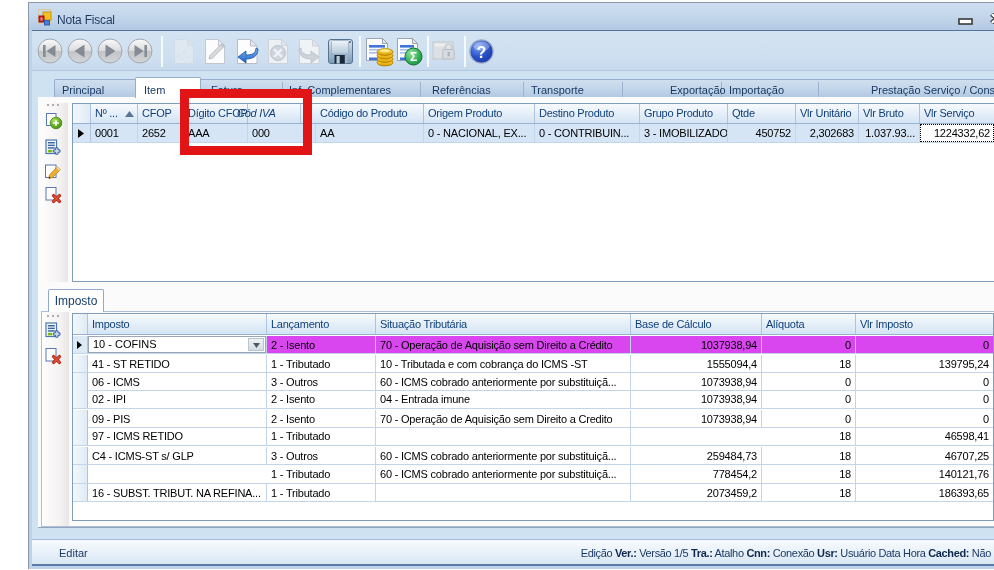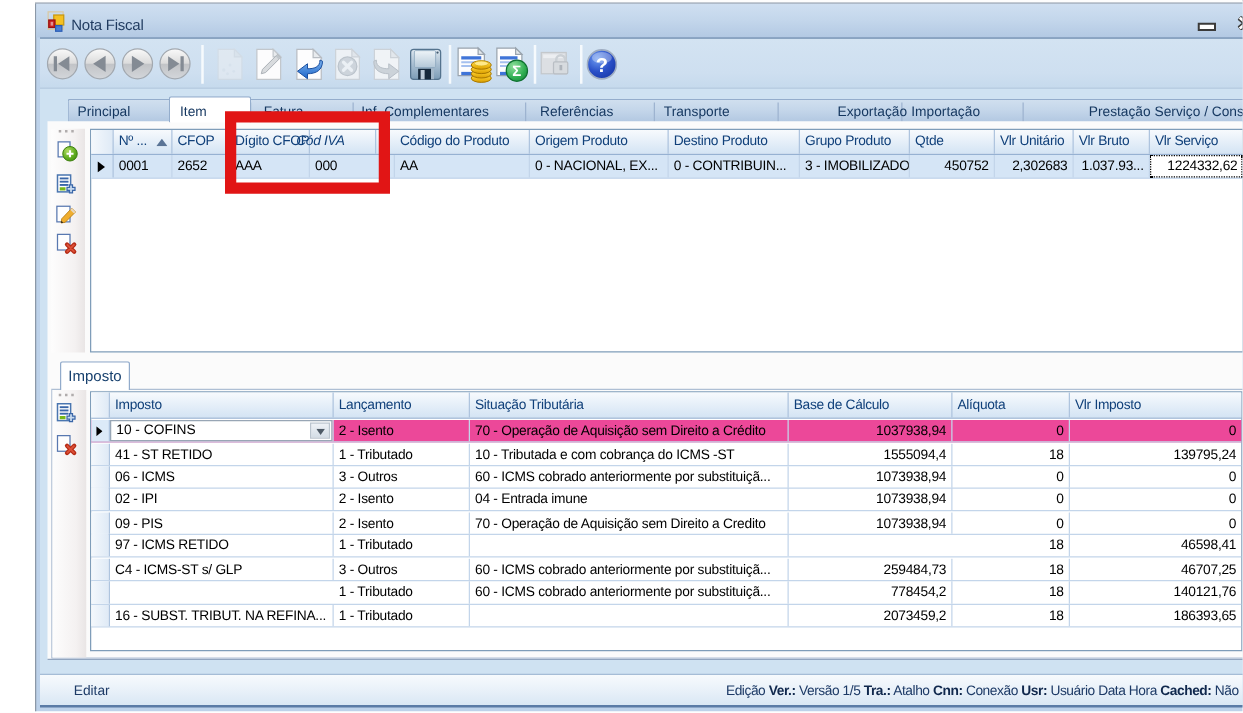--- a/index.html
+++ b/index.html
@@ -305,21 +305,21 @@
     <div class="abs grid" style="left:44px;top:313px;width:922px;height:208px;">
       <div class="abs ghead" style="left:0;top:0;width:920px;height:21px;">
         <div class="abs rowhdr" style="left:0;width:15px;height:100%;"></div>
         <div class="abs hcell" style="left:15px;width:179px;line-height:21px;">Imposto</div>
         <div class="abs hcell" style="left:194px;width:109px;line-height:21px;">Lançamento</div>
         <div class="abs hcell" style="left:303px;width:255px;line-height:21px;">Situação Tributária</div>
         <div class="abs hcell" style="left:558px;width:131px;line-height:21px;">Base de Cálculo</div>
         <div class="abs hcell" style="left:689px;width:94px;line-height:21px;">Alíquota</div>
         <div class="abs hcell" style="left:783px;width:134px;line-height:21px;border-right:none;">Vlr Imposto</div>
       </div>
-      <div class="abs" style="left:0;top:22.0px;width:920px;height:18.45px;border-bottom:1px solid #c3d5ea;background:#ec4899;">
+      <div class="abs" style="left:0;top:22.0px;width:920px;height:18.45px;border-bottom:1px solid #c3d5ea;background:#d946ef;">
         <div class="abs rowhdr" style="left:0;width:15px;height:100%;background:#dceaf8;">
             <svg class="abs" style="left:4px;top:5px" width="5" height="8" viewBox="0 0 5 8">
               <path d="M0 0 L5 4 L0 8 Z" fill="#000"></path>
             </svg>
           </div>
         <div class="abs" style="left:15px;width:179px;height:100%;border-right:1px solid #c3d5ea;">
             <div class="abs" style="left:0;top:0;width:178px;height:17px;background:#fff;border:1px solid #98a6b5;">
               <div class="abs" style="left:4px;top:1px;font-size:11px;">10 - COFINS</div>
               <div class="abs" style="right:1px;top:1px;width:16px;height:13px;background:linear-gradient(180deg,#eef2f6,#d4dde6);border:1px solid #bac4ce;">
                 <svg class="abs" style="left:3.5px;top:4px" width="7" height="5" viewBox="0 0 7 5">

